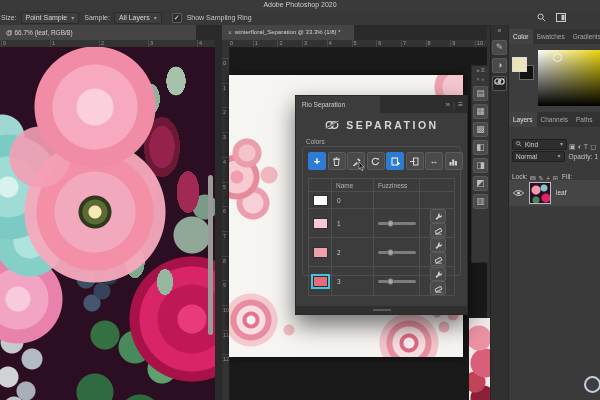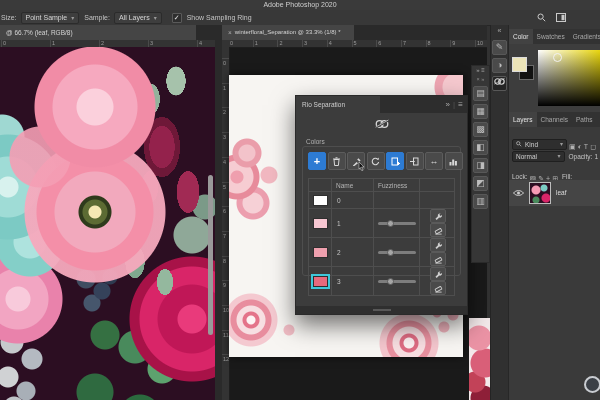--- a/index.html
+++ b/index.html
@@ -263,20 +263,21 @@
       <span class="abs sp-ticon" style="right:12px;color:#555">|</span>
       <span class="abs sp-ticon" style="right:4px">≡</span>
     </div>
     <div id="sp-header" class="abs">
       <svg width="16" height="10" viewBox="0 0 20 12">
         <circle cx="7" cy="6" r="4.2" fill="none" stroke="#d6d6d6" stroke-width="1.6"></circle>
         <circle cx="13" cy="6" r="4.2" fill="none" stroke="#d6d6d6" stroke-width="1.6"></circle>
         <line x1="2" y1="10.5" x2="18" y2="1.5" stroke="#3c3c3c" stroke-width="2.4"></line>
         <line x1="2" y1="10" x2="18" y2="1" stroke="#d6d6d6" stroke-width="1"></line>
       </svg>
+      <span>SEPARATION</span>
     </div>
     <div id="sp-colors-label" class="abs">Colors</div>
     <div id="sp-group" class="abs">
       <div id="sp-toolbar" class="abs">
           <div class="sp-btn primary">
             <b style="font-size:11px;line-height:1">+</b>
           </div>
           <div class="sp-btn">
             <svg width="11" height="11" viewBox="0 0 11 11">
               <path d="M3 3.5h5l-.6 6H3.6z" fill="none" stroke="#d8d8d8"></path>

